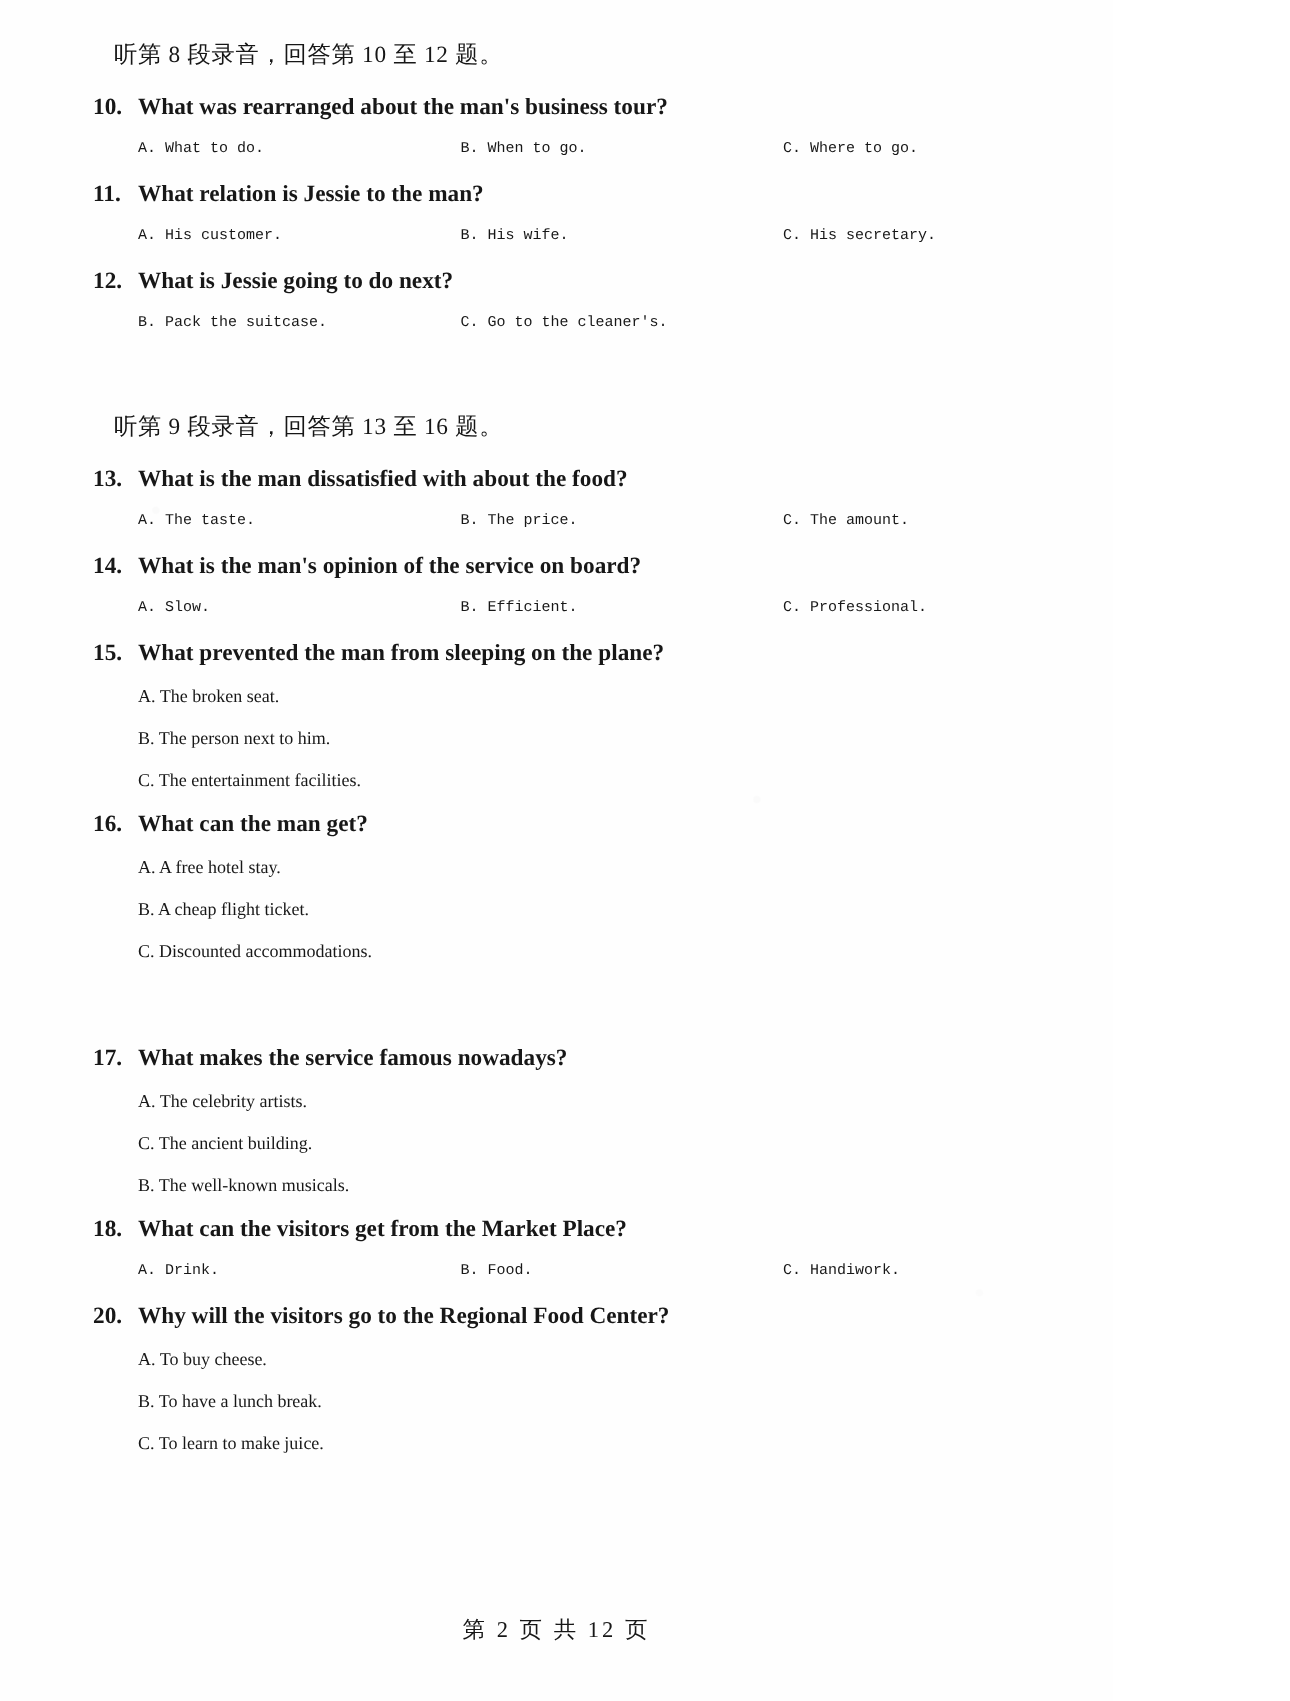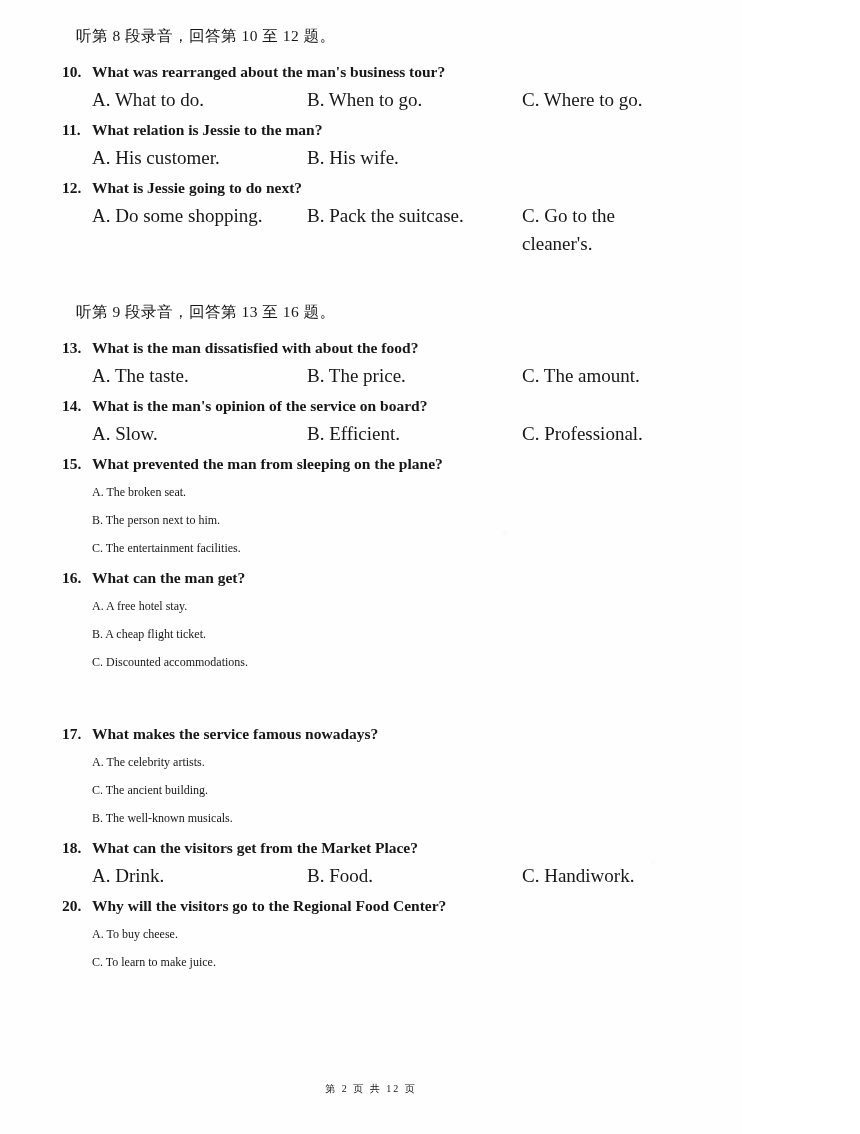--- a/index.html
+++ b/index.html
@@ -54,44 +54,45 @@
     flex: 0 0 30px;
     text-align: left;
     padding-left: 0;
   }
   .q-text {
     flex: 1;
   }
   
   .opts-row {
     display: flex;
-    font-size: 19px;
+    font-size: 10px;
     line-height: 28px;
     padding-left: 30px;
     color: #171717;
+    font-family: Liberation Mono, monospace;
   }
   .opt-a { width: 215px; flex: 0 0 215px; }
   .opt-b { width: 215px; flex: 0 0 215px; }
   .opt-c { flex: 1; }
   
   .opts-stack {
     padding-left: 30px;
     font-size: 12px;
     line-height: 28px;
     color: #171717;
   }
   .opts-stack div { white-space: nowrap; }
   .spacer-lg { height: 20px; }
   .footer {
     position: absolute;
     left: 0;
     right: 0;
     bottom: 38px;
     text-align: center;
-    font-size: 10px;
+    font-size: 15px;
     letter-spacing: 2px;
     color: #171717;
     font-family: "Liberation Serif", serif;
   }
 </style>
 </head>
 <body>
 
 <div class="page">
   <div id="groups-root">
@@ -109,29 +110,29 @@
           </div>
         </div>
         <div class="q">
           <div class="q-line">
             <span class="q-num">11.</span>
             <span class="q-text">What relation is Jessie to the man?</span>
           </div>
           <div class="opts-row">
             <span class="opt-a">A. His customer.</span>
             <span class="opt-b">B. His wife.</span>
+            <span class="opt-c">C. His secretary.</span>
           </div>
         </div>
         <div class="q">
           <div class="q-line">
             <span class="q-num">12.</span>
             <span class="q-text">What is Jessie going to do next?</span>
           </div>
           <div class="opts-row">
-            <span class="opt-a">A. Do some shopping.</span>
             <span class="opt-b">B. Pack the suitcase.</span>
             <span class="opt-c">C. Go to the cleaner's.</span>
           </div>
         </div>
         <div class="spacer-lg"></div>
       </div>
       <div class="group">
         <div class="section-head">听第 9 段录音，回答第 13 至 16 题。</div>
         <div class="q">
           <div class="q-line">
@@ -202,20 +203,21 @@
             <span class="opt-c">C. Handiwork.</span>
           </div>
         </div>
         <div class="q">
           <div class="q-line">
             <span class="q-num">20.</span>
             <span class="q-text">Why will the visitors go to the Regional Food Center?</span>
           </div>
           <div class="opts-stack">
             <div>A. To buy cheese.</div>
+            <div>B. To have a lunch break.</div>
             <div>C. To learn to make juice.</div>
           </div>
         </div>
         <div class="spacer-lg"></div>
       </div>
     </div>
   <div class="footer">第 2 页 共 12 页</div>
 </div>
 
 </body></html>

